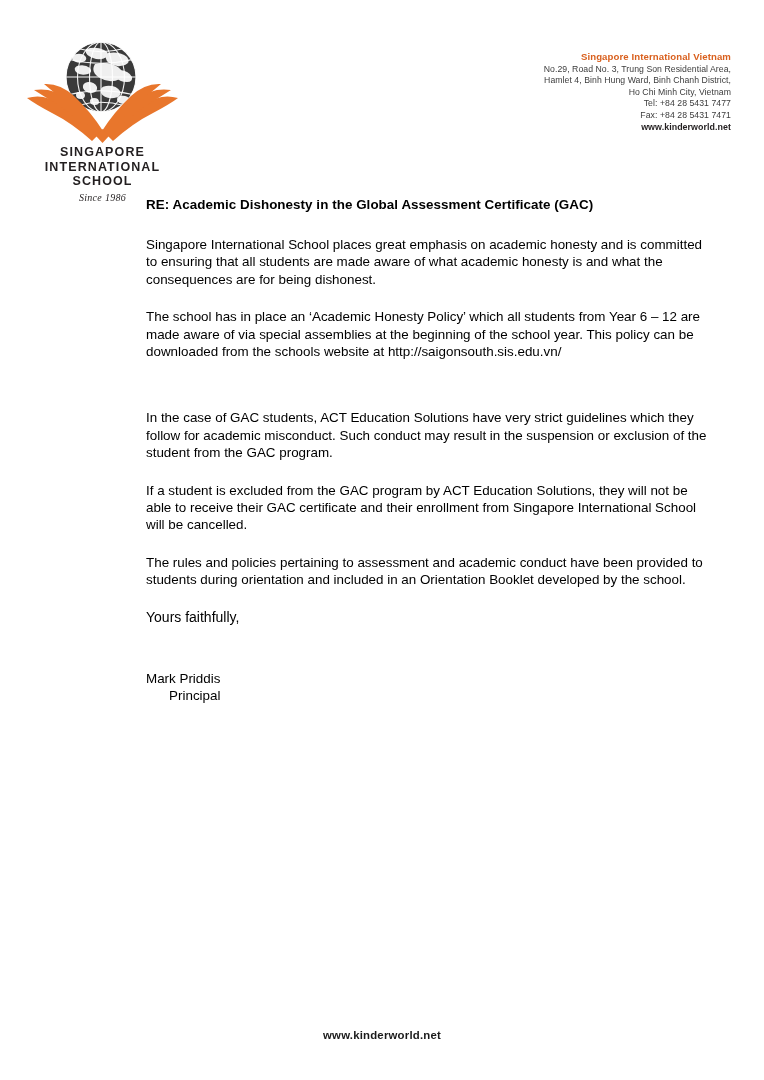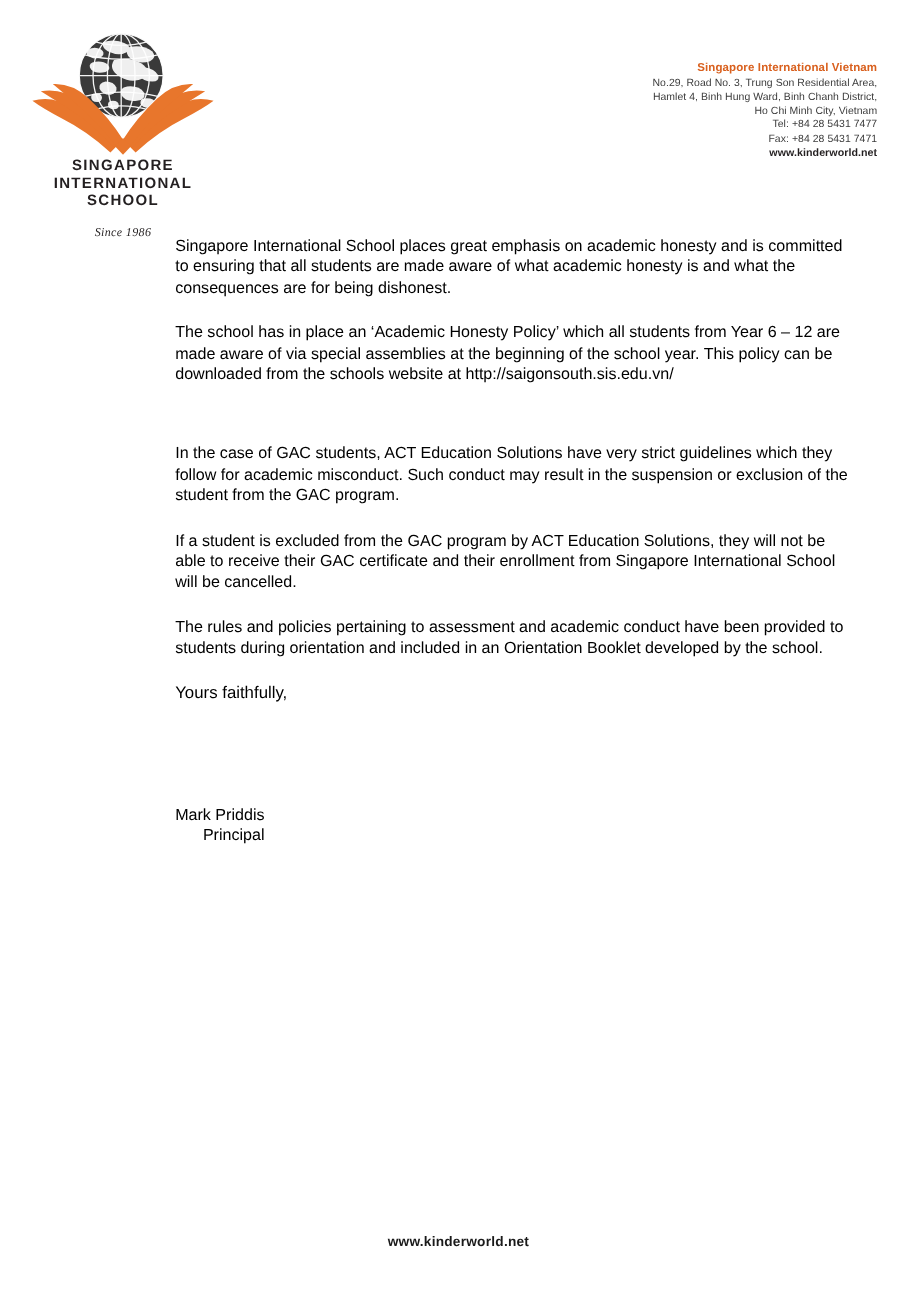--- a/index.html
+++ b/index.html
@@ -24,21 +24,21 @@
     position: absolute;
     top: 0;
     left: 0;
     width: 764px;
     height: 190px;
   }
 
   .logo-block {
     position: absolute;
     left: 20px;
-    top: 22px;
+    top: 36px;
     width: 165px;
     text-align: center;
   }
   .logo-mark {
     position: relative;
     width: 165px;
     height: 108px;
   }
   .logo-mark svg { display: block; }
 
@@ -49,21 +49,21 @@
     letter-spacing: 1.1px;
     line-height: 14.5px;
     color: #231f20;
     margin-top: 1px;
   }
   .logo-since {
     font-family: "Liberation Serif", serif;
     font-style: italic;
     font-size: 10px;
     color: #231f20;
-    margin-top: 14px;
+    margin-top: 3px;
     letter-spacing: 0.3px;
   }
 
   .address-block {
     position: absolute;
     right: 33px;
     top: 51px;
     text-align: right;
     line-height: 11.6px;
   }
@@ -212,20 +212,21 @@
       <div class="address-line">No.29, Road No. 3, Trung Son Residential Area,</div>
       <div class="address-line">Hamlet 4, Binh Hung Ward, Binh Chanh District,</div>
       <div class="address-line">Ho Chi Minh City, Vietnam</div>
       <div class="address-line">Tel: +84 28 5431 7477</div>
       <div class="address-line">Fax: +84 28 5431 7471</div>
       <div class="address-web">www.kinderworld.net</div>
     </div>
   </div>
 
   <div class="letter-body">
+    <p class="subject">RE: Academic Dishonesty in the Global Assessment Certificate (GAC)</p>
     <p class="para">Singapore International School places great emphasis on academic honesty and is committed to ensuring that all students are made aware of what academic honesty is and what the consequences are for being dishonest.</p>
     <p class="para gap-after">The school has in place an ‘Academic Honesty Policy’ which all students from Year 6 – 12 are made aware of via special assemblies at the beginning of the school year. This policy can be downloaded from the schools website at http://saigonsouth.sis.edu.vn/</p>
     <p class="para">In the case of GAC students, ACT Education Solutions have very strict guidelines which they follow for academic misconduct. Such conduct may result in the suspension or exclusion of the student from the GAC program.</p>
     <p class="para">If a student is excluded from the GAC program by ACT Education Solutions, they will not be able to receive their GAC certificate and their enrollment from Singapore International School will be cancelled.</p>
     <p class="para">The rules and policies pertaining to assessment and academic conduct have been provided to students during orientation and included in an Orientation Booklet developed by the school.</p>
     <p class="closing">Yours faithfully,</p>
   </div>
 
   <div class="signature">
     <span class="sig-line">Mark Priddis</span>

